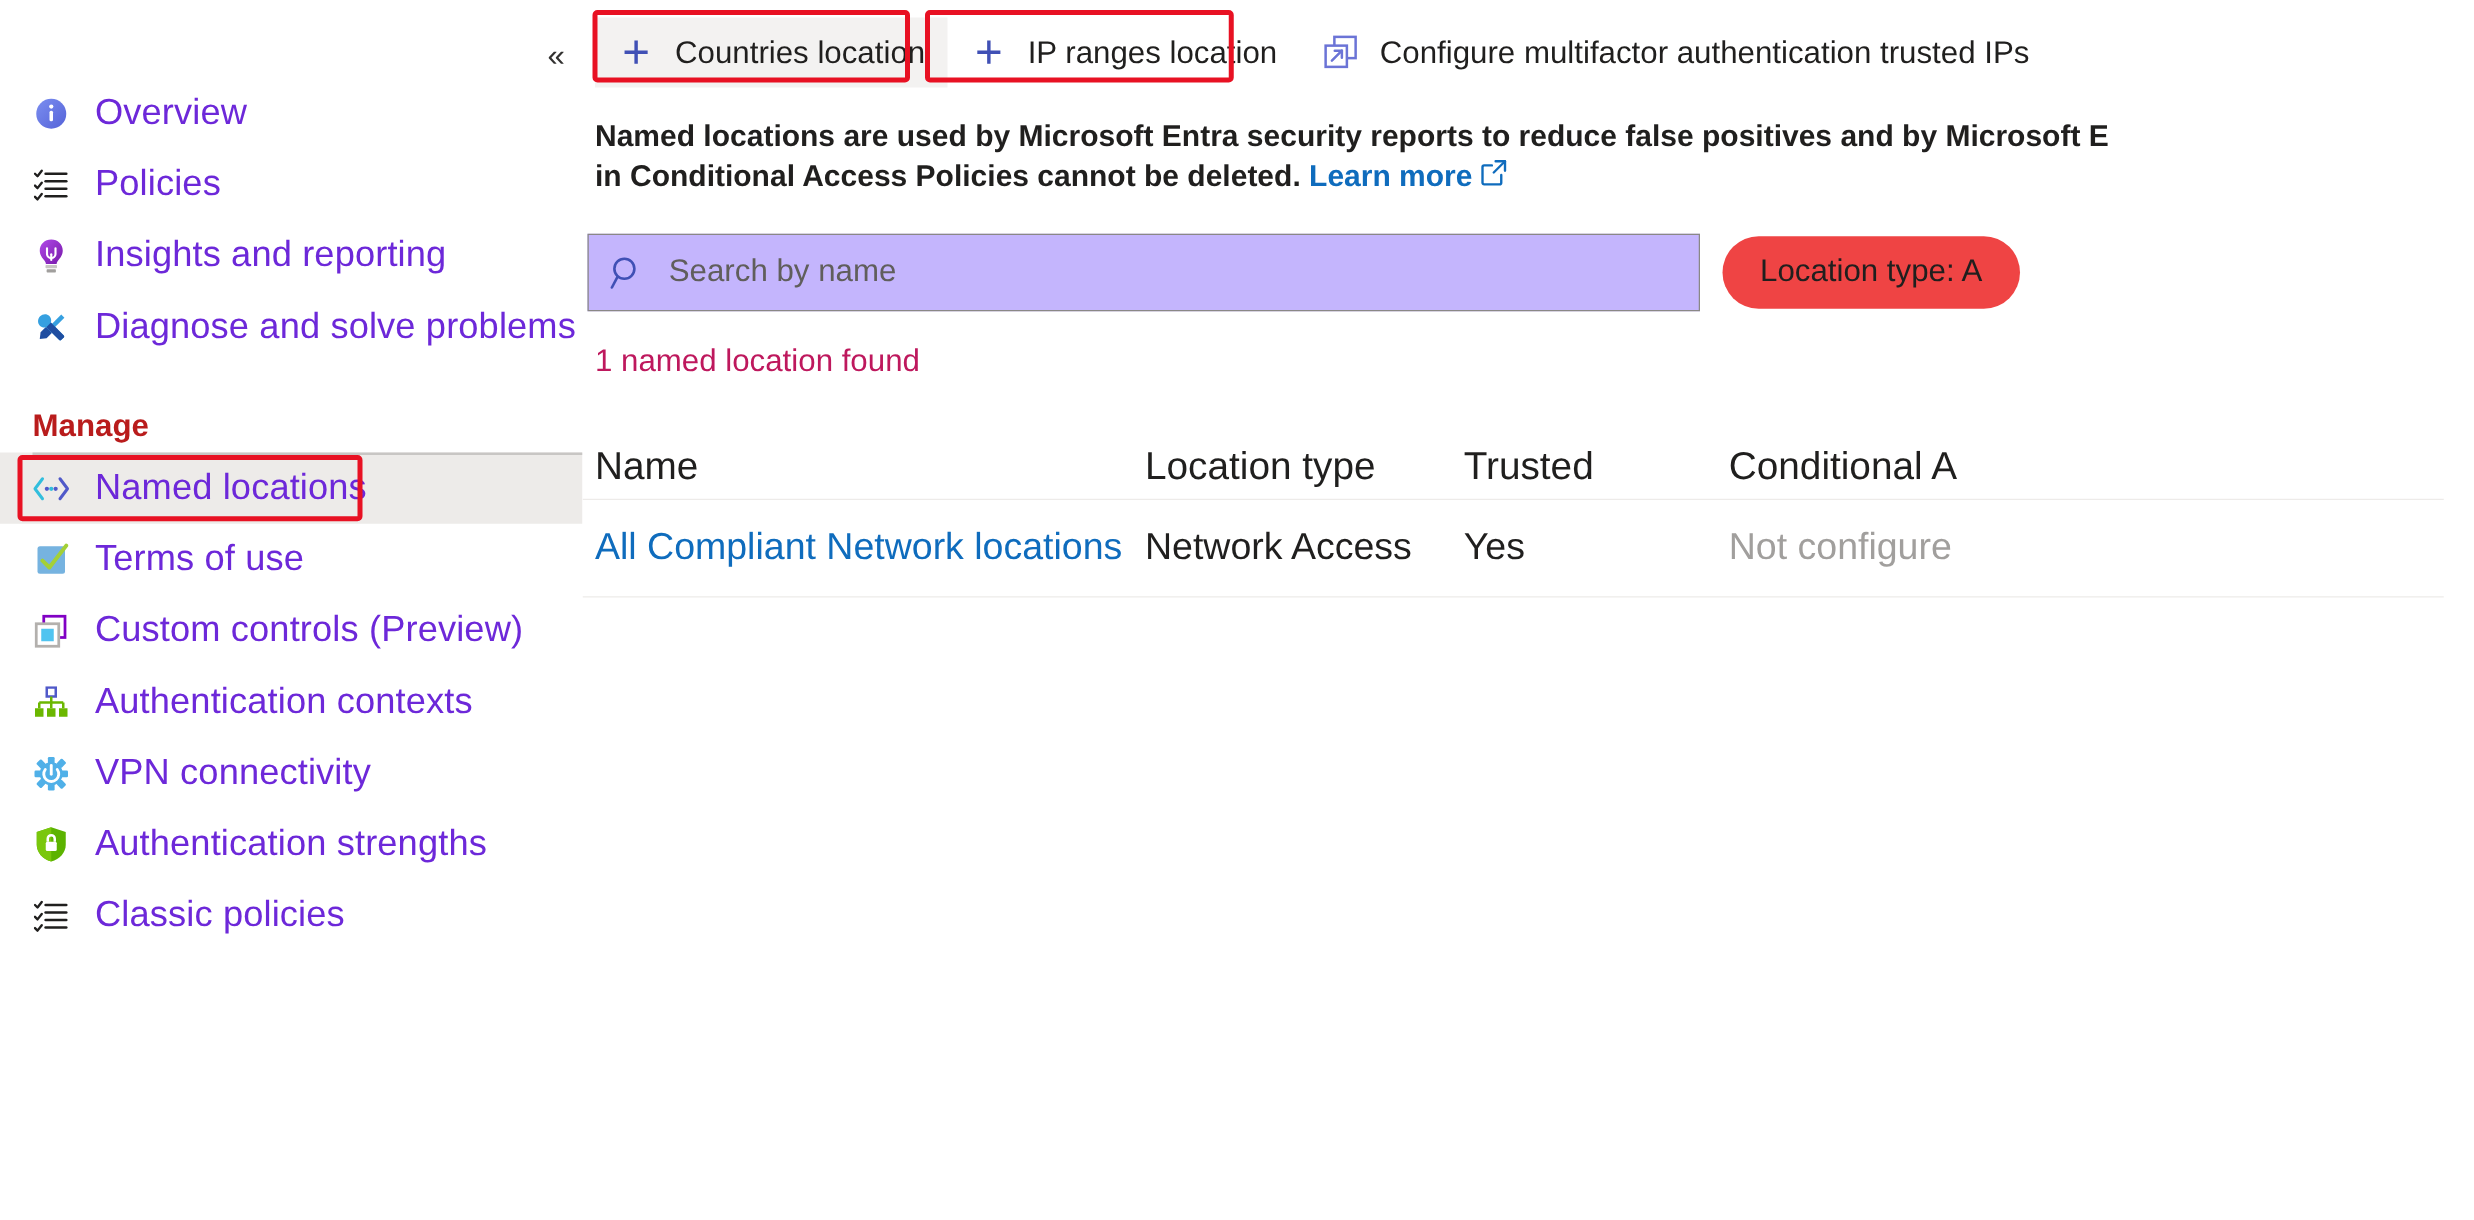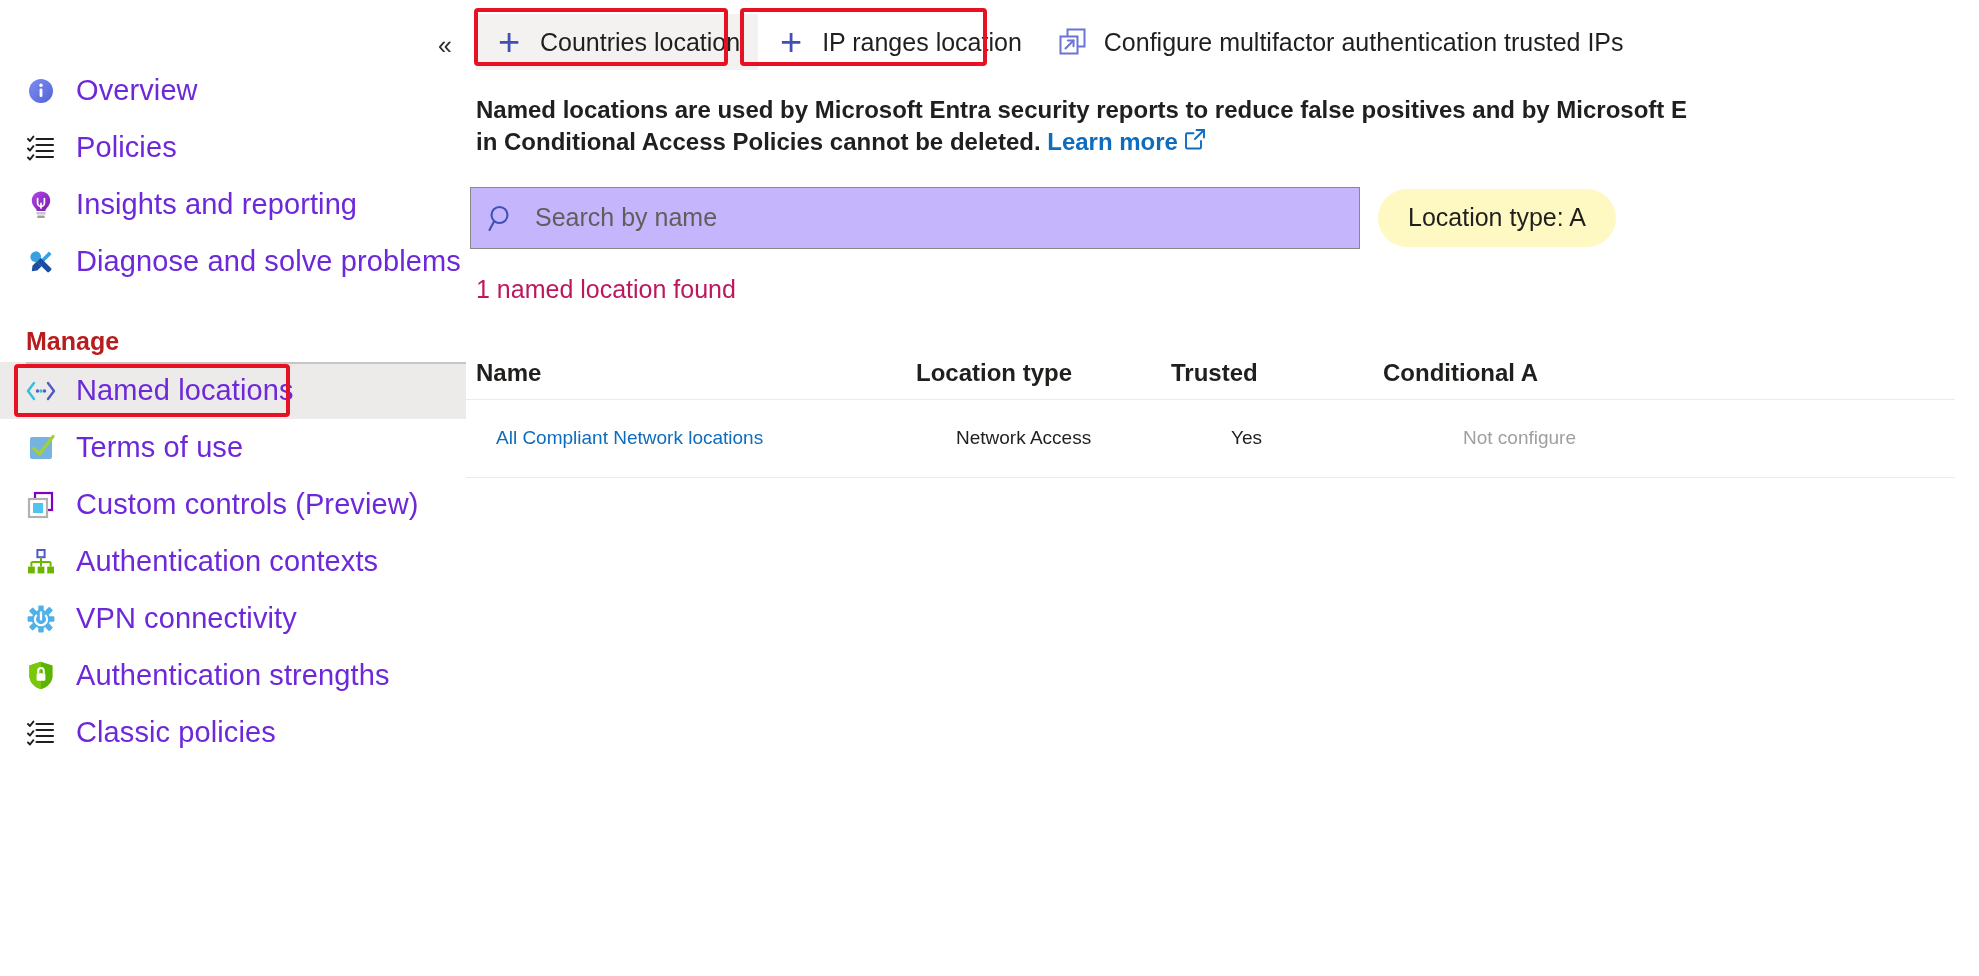--- a/index.html
+++ b/index.html
@@ -190,21 +190,21 @@
     font-size: 25px;
     color: #201f1e;
     width: 100%;
     background: transparent;
     font-family: "Liberation Sans", sans-serif;
   }
   .searchbox input::placeholder { color: #605e5c; }
   .pill {
     height: 58px;
     border-radius: 29px;
-    background: #fef9c3;
+    background: #ef4444;
     display: flex;
     align-items: center;
     padding: 0 30px;
     font-size: 25px;
     color: #201f1e;
     white-space: nowrap;
     cursor: pointer;
   }
 
   .count {
@@ -220,35 +220,34 @@
   .thead, .trow {
     display: flex;
     align-items: center;
   }
   .thead {
     height: 52px;
     padding: 0 0 0 10px;
     border-bottom: 1px solid #edebe9;
   }
   .th {
-    font-size: 24px;
-    font-weight: bold;
+    font-size: 31px;
+    font-weight: normal;
     color: #201f1e;
     white-space: nowrap;
   }
   .trow {
     height: 78px;
     padding: 0 0 0 10px;
     border-bottom: 1px solid #edebe9;
   }
   .td {
-    font-size: 19px;
+    font-size: 30px;
     color: #201f1e;
     white-space: nowrap;
-    margin-left: 20px;
   }
   .td.link { color: #0f6cbd; cursor: pointer; }
   .td.muted { color: #a19f9d; }
   .c-name { flex: 0 0 440px; }
   .c-type { flex: 0 0 255px; }
   .c-trust { flex: 0 0 212px; }
   .c-ca { flex: 0 0 auto; }
 </style>
 </head>
 <body>

